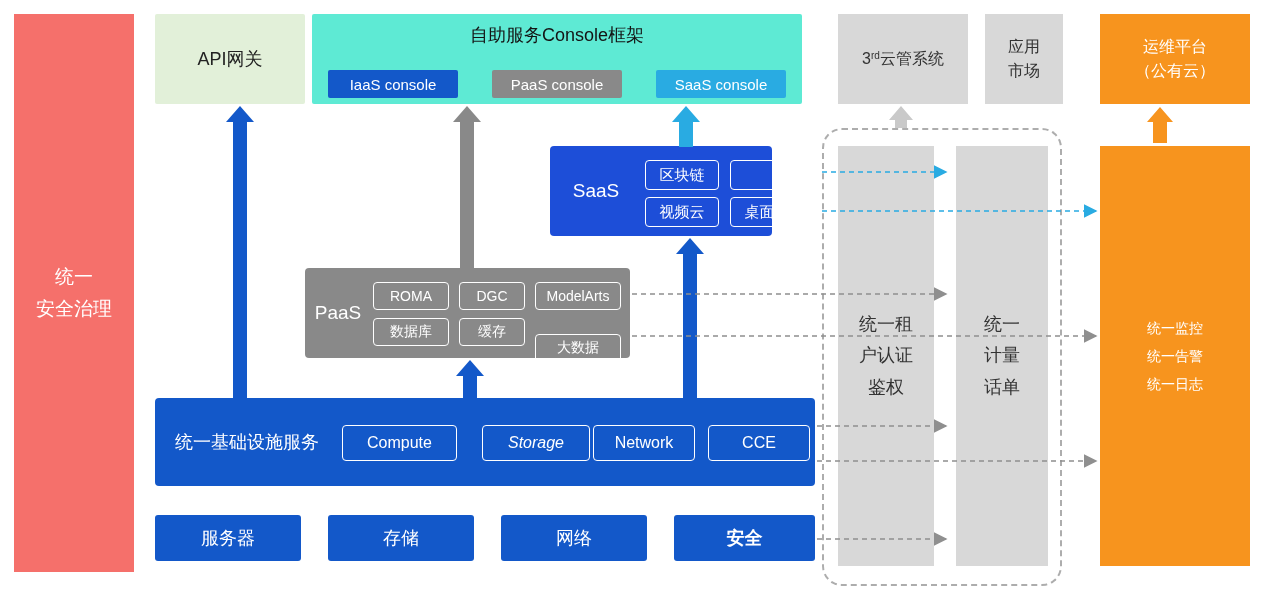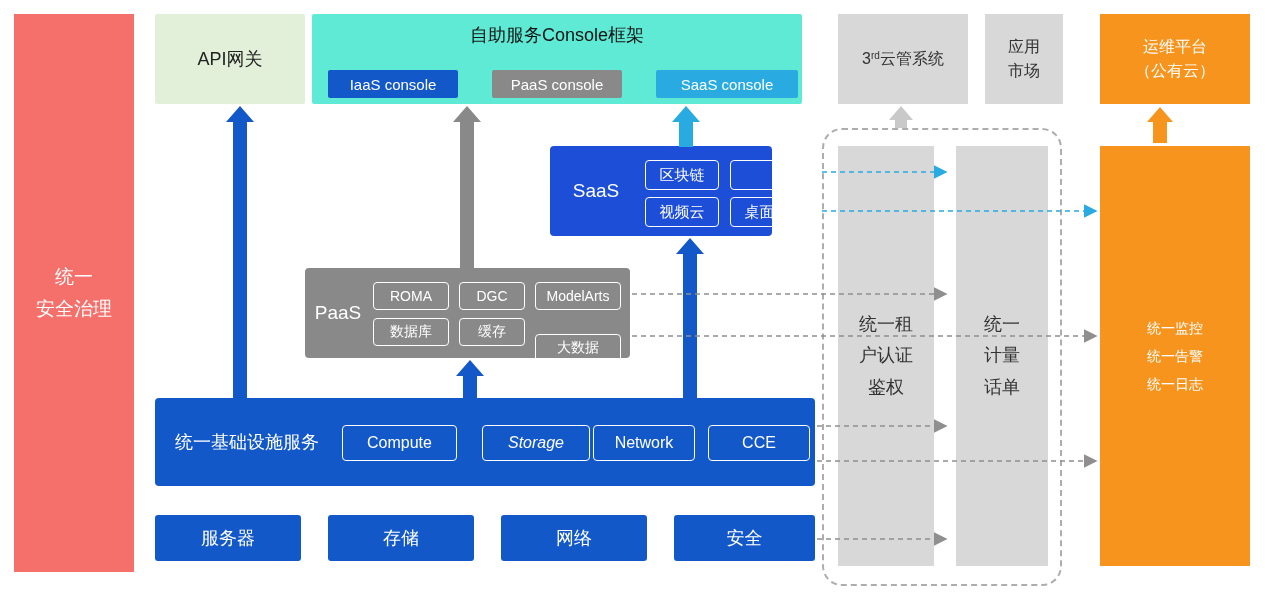--- a/index.html
+++ b/index.html
@@ -14,21 +14,21 @@
   
   .security-bar{left:14px;top:14px;width:120px;height:558px;background:#F5706B;color:#fff;font-size:19px;line-height:1.7;}
 
   
   .api-gateway{left:155px;top:14px;width:150px;height:90px;background:#E2F0D9;color:#222;font-size:18px;border-radius:2px;}
   .console-frame{left:312px;top:14px;width:490px;height:90px;background:#5eead4;border-radius:2px;}
   .console-title{position:absolute;top:9px;left:0;right:0;text-align:center;color:#141414;font-size:18px;}
   .console-item{position:absolute;top:56px;height:28px;color:#fff;font-size:15px;border-radius:2px;display:flex;align-items:center;justify-content:center;}
   .console-iaas{left:16px;width:130px;background:#1358C9;}
   .console-paas{left:180px;width:130px;background:#898989;text-align:right;}
-  .console-saas{left:344px;width:142px;background:#29ABE2;}
+  .console-saas{left:344px;width:130px;background:#29ABE2;}
   .third-party{left:838px;top:14px;width:130px;height:90px;background:#D8D8D8;color:#333;font-size:16px;}
   .sup{font-size:10px;vertical-align:5px;}
   .app-market{left:985px;top:14px;width:78px;height:90px;background:#D8D8D8;color:#333;font-size:16px;line-height:1.5;}
   .om-platform{left:1100px;top:14px;width:150px;height:90px;background:#F7941E;color:#fff;font-size:16px;line-height:1.5;}
 
   
   .dashed-box{left:822px;top:128px;width:240px;height:458px;border:2px dashed #ADADAD;border-radius:20px;}
   .auth-bar{left:838px;top:146px;width:96px;height:420px;background:#D8D8D8;color:#333;font-size:18px;line-height:1.75;}
   .metering-bar{left:956px;top:146px;width:92px;height:420px;background:#D8D8D8;color:#333;font-size:18px;line-height:1.75;}
   .monitoring{left:1100px;top:146px;width:150px;height:420px;background:#F7941E;color:#fff;font-size:14px;line-height:2.0;}
@@ -60,21 +60,21 @@
   .infra-i0{left:187px;width:113px;}
   .infra-i1{left:327px;width:106px;font-style:italic;}
   .infra-i2{left:438px;width:100px;}
   .infra-i3{left:553px;width:100px;}
 
   
   .hw{top:515px;height:46px;background:#1358C9;color:#fff;font-size:18px;border-radius:3px;}
   .hw0{left:155px;width:146px;}
   .hw1{left:328px;width:146px;}
   .hw2{left:501px;width:146px;}
-  .hw3{left:674px;width:141px;}
+  .hw3{left:674px;width:141px;font-weight:bold;}
 
   
   .arrow-layer{left:0;top:0;width:1265px;height:605px;pointer-events:none;}
 </style>
 </head>
 <body>
 
 <div id="canvas">
 
   <div class="abs center security-bar">

